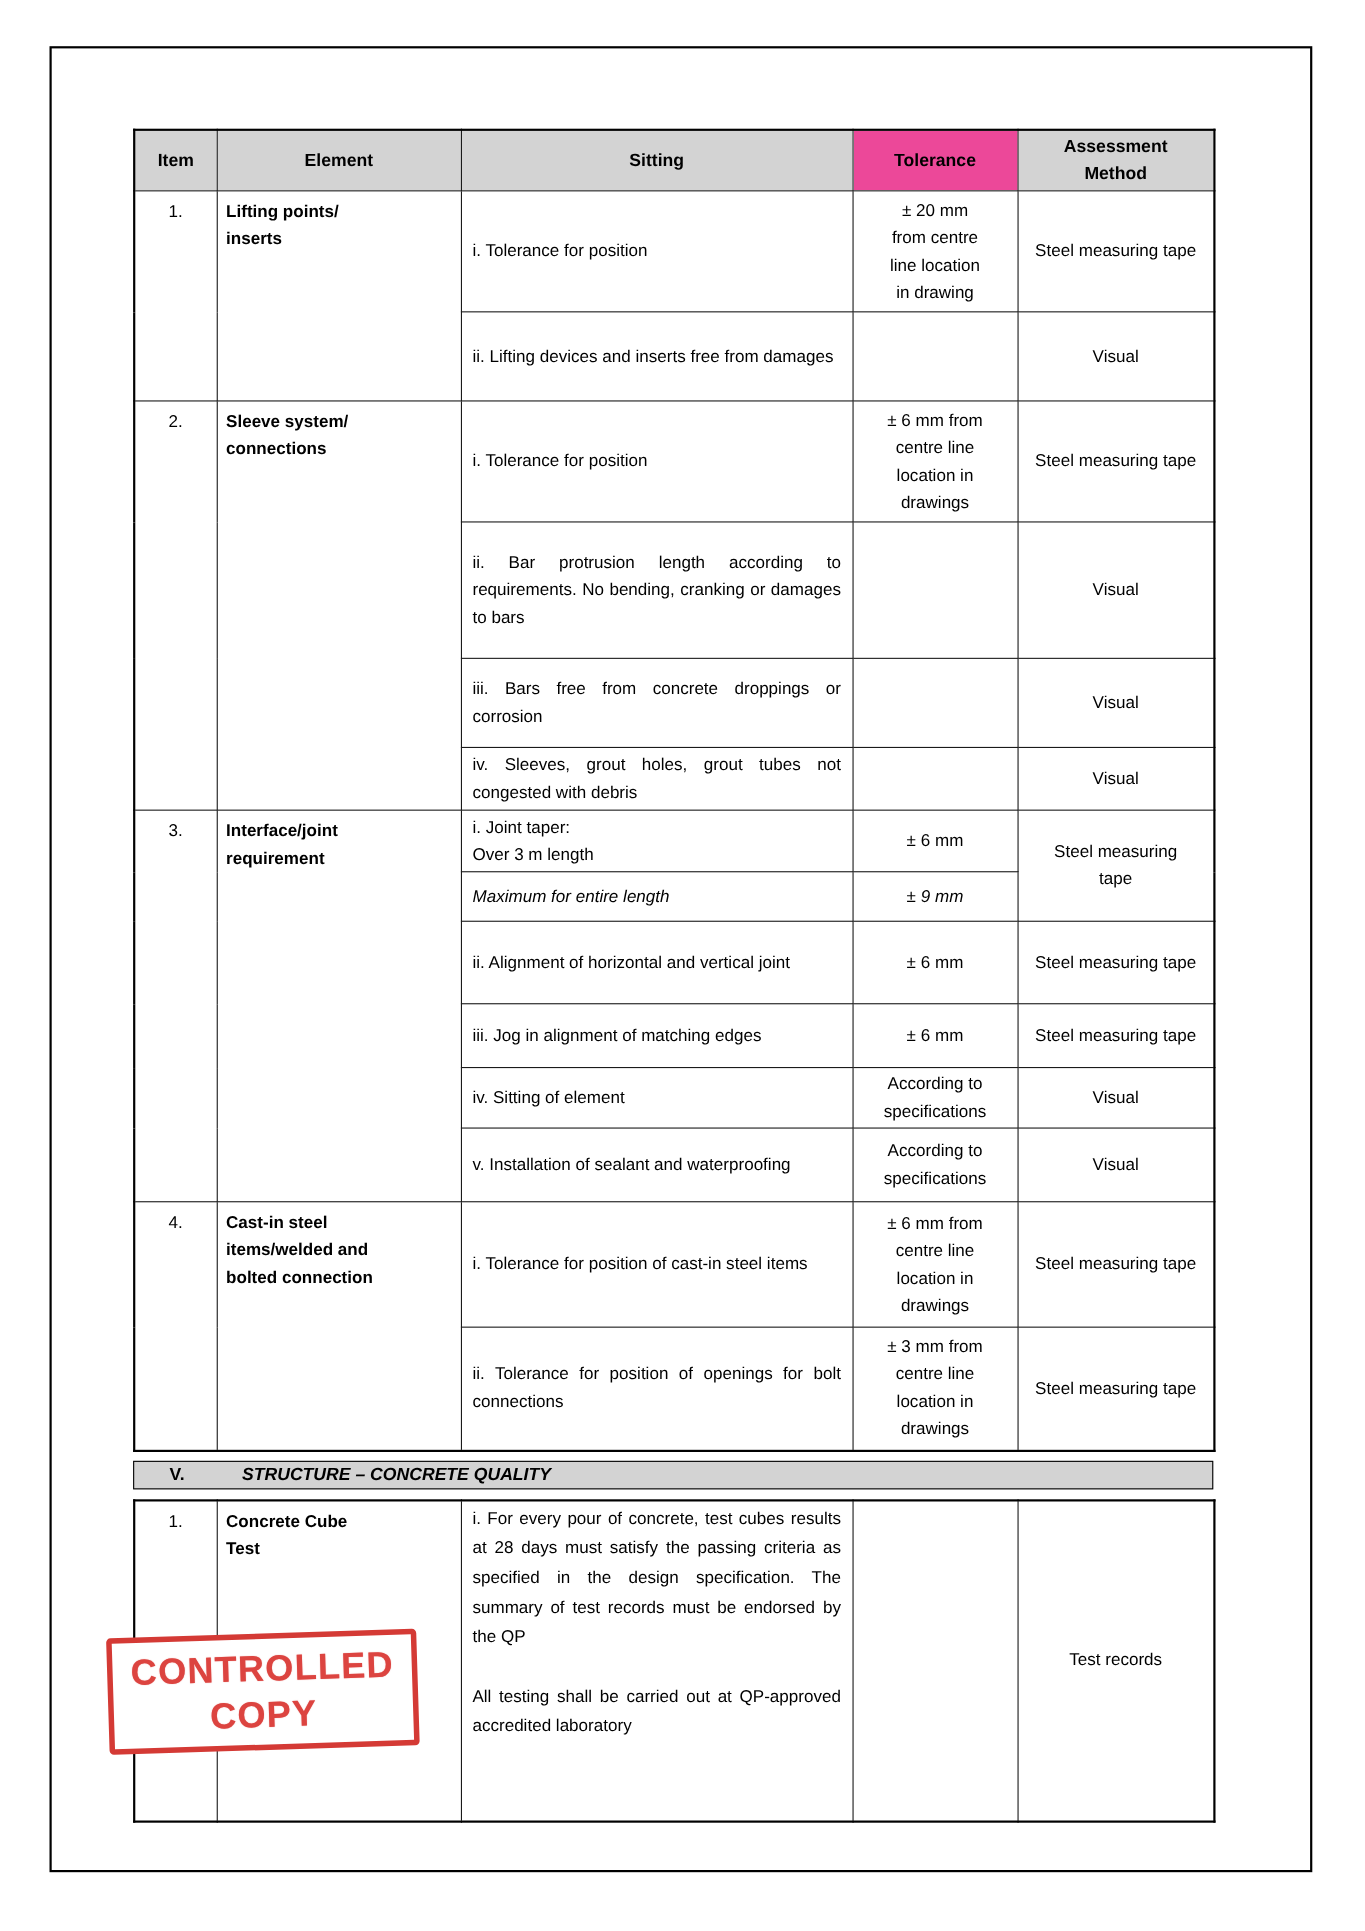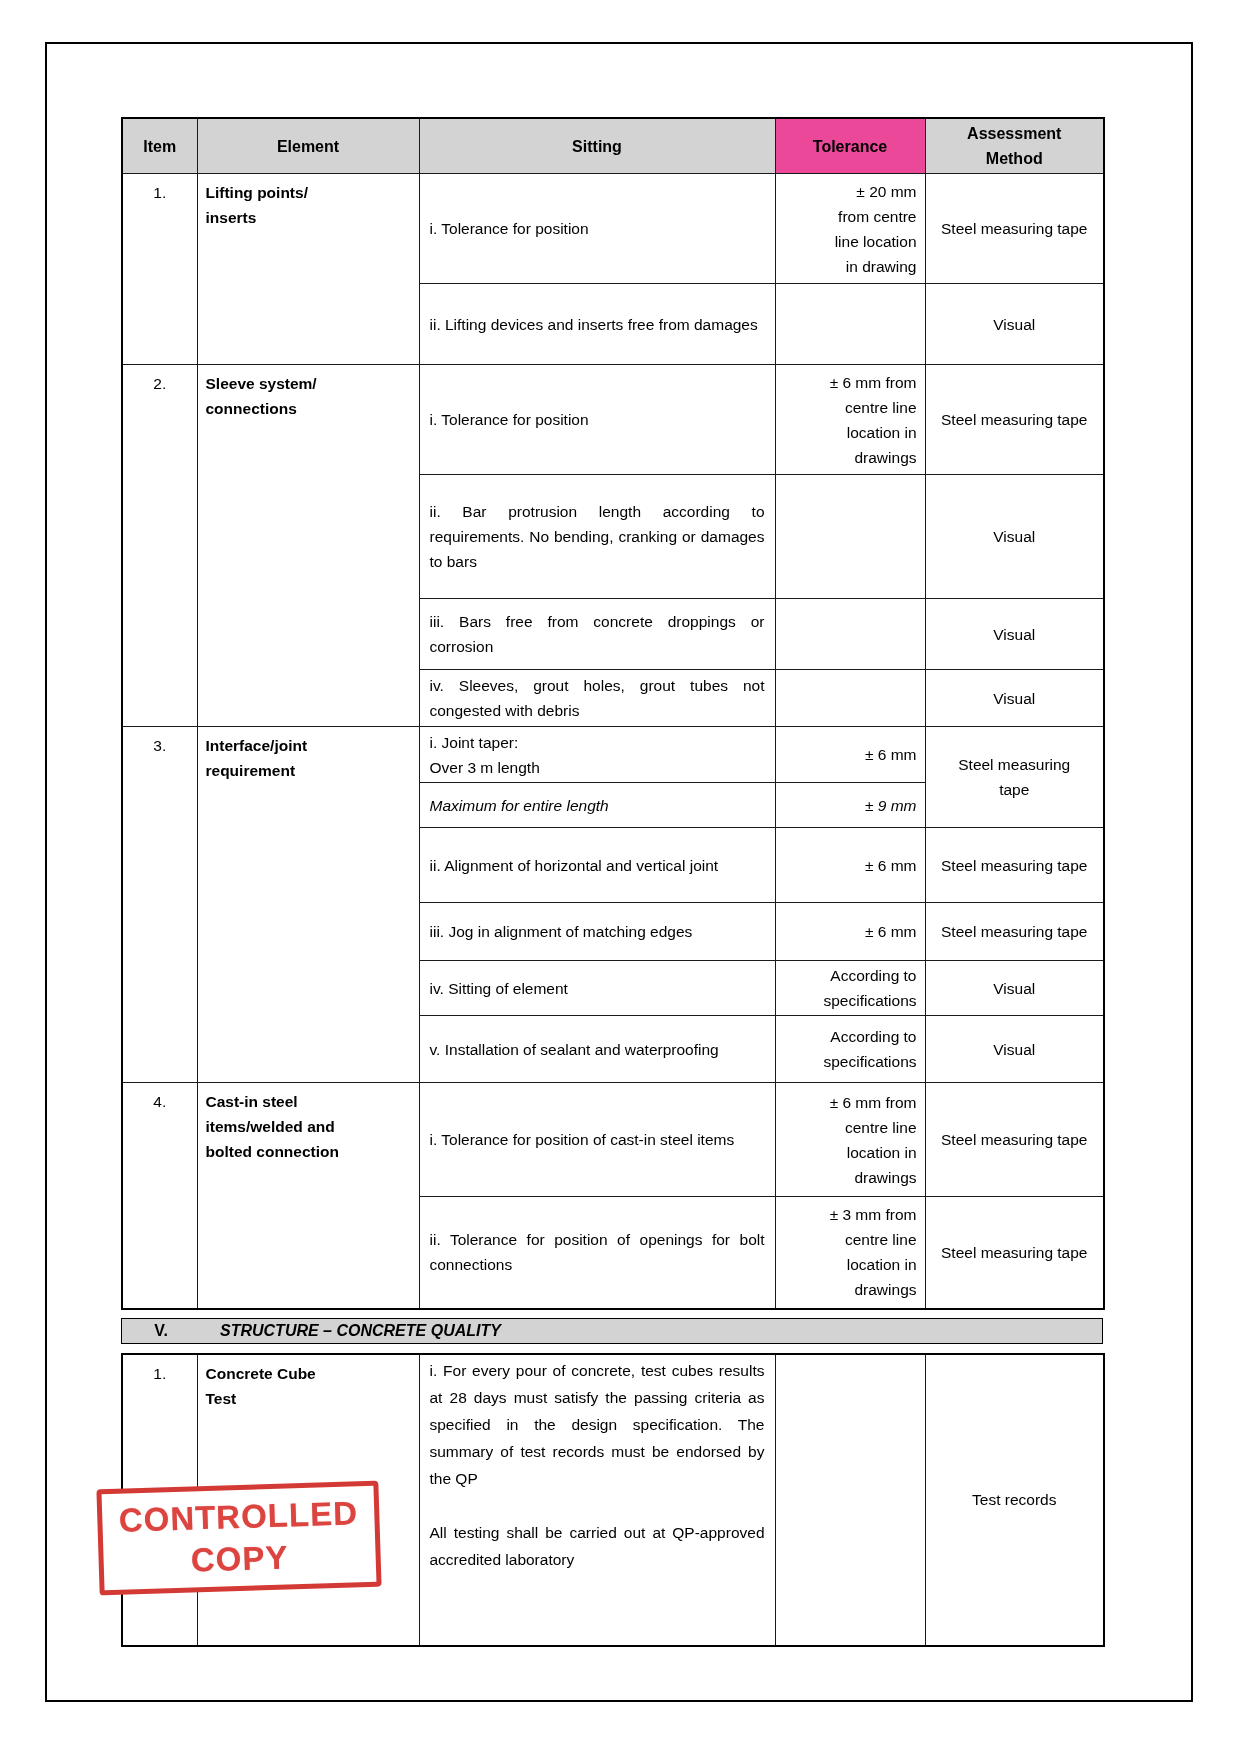--- a/index.html
+++ b/index.html
@@ -13,24 +13,24 @@
   table.qtable{border:2px solid #000;}
   td,th{border:1px solid #1a1a1a;box-sizing:border-box;padding:2px 8px;
         vertical-align:middle;overflow:hidden;}
   th{background:#d3d3d3;font-weight:bold;text-align:center;
      white-space:pre-line;font-size:16px;}
   .col-item{width:75px;} .col-el{width:222px;} .col-std{width:356px;}
   .col-tol{width:150px;} .col-am{width:179px;}
   td.item{text-align:center;vertical-align:top;padding-top:6px;}
   td.el{font-weight:bold;vertical-align:top;padding-top:6px;white-space:pre-line;}
   td.std{text-align:justify;text-align-last:left;white-space:pre-line;padding:2px 10px;}
-  td.tol{text-align:right;white-space:pre-line;}
+  td.tol{text-align:center;white-space:pre-line;}
   td.am{text-align:center;white-space:pre-line;}
   tr.h50{height:50px;} tr.h110{height:110px;} tr.h81{height:81px;}
-  tr.h124{height:124px;} tr.h71{height:71px;} tr.h57{height:57px;}
+  tr.h124{height:124px;} tr.h71{height:81px;} tr.h57{height:57px;}
   tr.h56{height:56px;} tr.h45{height:45px;font-style:italic;} tr.h75{height:75px;}
   tr.h58{height:58px;} tr.h55{height:55px;} tr.h67{height:67px;}
   tr.h114{height:114px;} tr.h112{height:112px;} tr.h292{height:292px;}
   .section-band{display:flex;align-items:center;box-sizing:border-box;
      width:982px;height:26px;margin:8px 0 9px 0;background:#d3d3d3;
      border:1px solid #000;font-weight:bold;font-size:16px;}
   .section-band .sec-no{width:78px;text-align:center;flex:0 0 auto;}
   .section-band .sec-title{padding-left:20px;font-style:italic;}
   td.std-long{vertical-align:top;line-height:27px;margin-top:31px;}
   .footer{width:982px;text-align:center;margin-top:5px;font-size:15.5px;}

